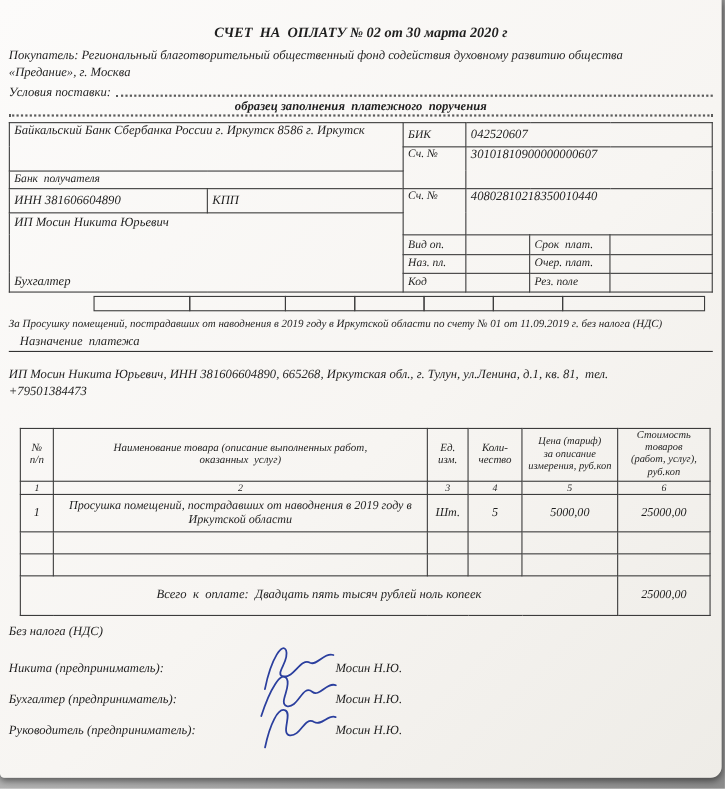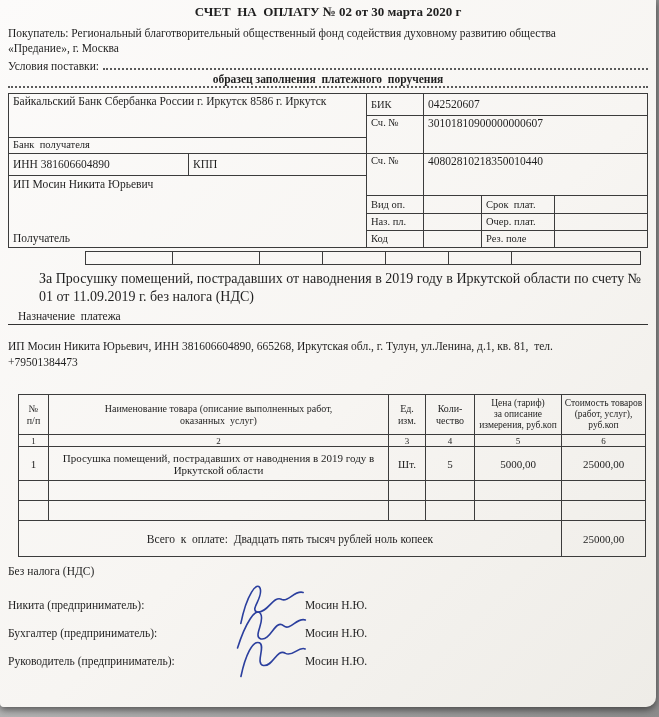--- a/index.html
+++ b/index.html
@@ -6,44 +6,45 @@
   html,body { width:659px; height:717px; }
   body {
     position:relative; overflow:hidden;
     background: linear-gradient(90deg,#b3b3b3,#8c8c8c);
     font-family:"Liberation Serif", serif;
     color:#1f1f1f;
   }
   .paper {
     position:absolute; left:0; top:0; width:656px; height:707px;
     background: linear-gradient(135deg,#fcfbfa 0%, #f7f5f2 55%, #eeece7 100%);
-    padding:4px 8px 0 8px;
+    padding:22px 8px 0 8px;
     border-radius:0 0 10px 4px;
     box-shadow:0 3px 7px rgba(0,0,0,.5);
+    font-style:italic;
   }
   .ws { white-space:pre-wrap; }
   .title { text-align:center; font-weight:bold; font-size:13px; }
   .buyer { margin-top:6px; font-size:11.5px; line-height:1.3; }
   .delivery { display:flex; align-items:flex-end; font-size:11.5px; height:16px; }
   .dotfill { flex:1; border-bottom:2px dotted #5a5a5a; margin:0 0 2px 4px; }
   .sample { margin-top:1px; border-bottom:2px dotted #5a5a5a; text-align:center;
             font-weight:bold; font-size:11.5px; padding-bottom:1px; }
 
   table.bank { border-collapse:collapse; table-layout:fixed; width:639px; margin-top:5px; font-size:11.5px;border-radius:11px; }
   table.bank td { border:1px solid #3c3c3c; padding:1px 4px; vertical-align:middle; overflow:hidden; }
   table.bank td.vt { vertical-align:top; }
   table.bank td.small { font-size:10.5px; }
   .payee-cell { vertical-align:top; }
   .payee-inner { height:66px; display:flex; flex-direction:column; justify-content:space-between; }
 
   .boxes { display:flex; margin:3px 0 0 77px; height:14px; }
   .boxes .bx { border:1px solid #3c3c3c; height:14px; margin-left:-1px; }
   .boxes .bx:first-child { margin-left:0; }
 
-  .purpose { margin-top:5px; font-size:14px; line-height:1.3;margin-left:31px; }
+  .purpose { margin-top:5px; font-size:10px; line-height:1.3; }
   .purpose-label { margin-top:4px; border-bottom:1.4px solid #333; font-size:11.5px; padding:0 0 2px 10px; }
   .supplier { margin-top:14px; font-size:11.5px; line-height:1.35; }
 
   table.items { border-collapse:collapse; table-layout:fixed; width:627px; margin:24px 0 0 10px; font-size:11px; }
   table.items td { border:1px solid #3c3c3c; text-align:center; vertical-align:middle; padding:1px 2px; overflow:hidden; }
   table.items tr.hdr td { font-size:10px; line-height:1.18; }
   table.items tr.hdr td.hsm { font-size:9.5px; }
   table.items tr.colnum td { font-size:9px; padding:0; }
   td.total-label { text-align:left; padding-left:10px; font-size:11.5px; }
 
@@ -97,21 +98,21 @@
     <tr style="height:22px">
       <td>ИНН 381606604890</td>
       <td>КПП</td>
       <td rowspan="2" class="small vt">Сч. №</td>
       <td colspan="3" rowspan="2" class="vt">40802810218350010440</td>
     </tr>
     <tr style="height:20px">
       <td colspan="2" rowspan="4" class="payee-cell">
         <div class="payee-inner">
           <span>ИП Мосин Никита Юрьевич</span>
-          <span>Получатель</span>
+          <span>Бухгалтер</span>
         </div>
       </td>
     </tr>
     <tr style="height:18px">
       <td class="small">Вид оп.</td>
       <td></td>
       <td class="small ws">Срок  плат.</td>
       <td></td>
     </tr>
     <tr style="height:17px">

